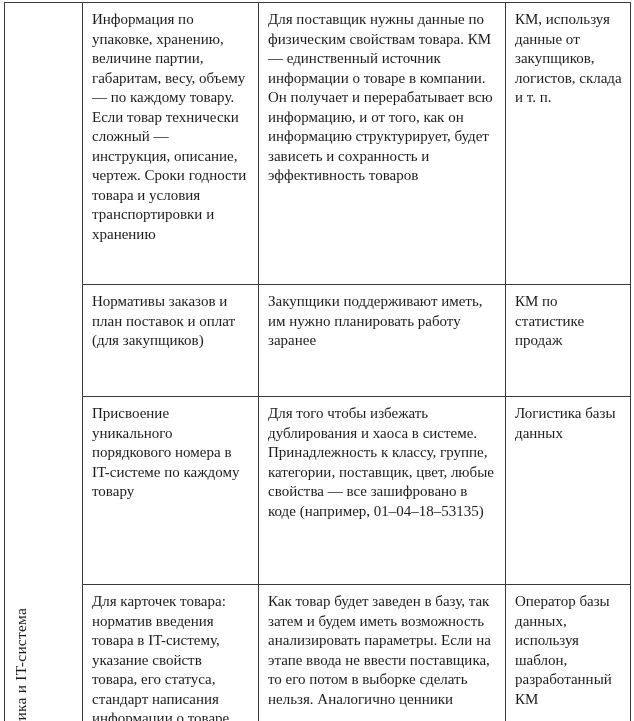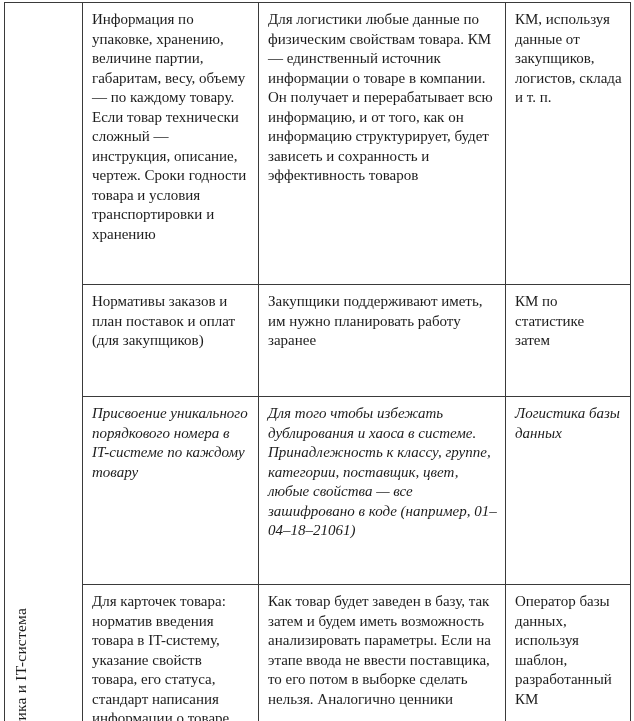--- a/index.html
+++ b/index.html
@@ -35,21 +35,21 @@
     hyphens: auto;
     -webkit-hyphens: auto;
     word-wrap: break-word;
   }
   col.c1 { width: 78px; }
   col.c2 { width: 176px; }
   col.c3 { width: 247px; }
   col.c4 { width: 125px; }
   tr.r1 td { height: 268px; }
   tr.r2 td { height: 98px; }
-  tr.r3 td { height: 174px; font-style: italic; }
+  tr.r3 td { height: 174px; }
   tr.r4 td { height: 176px; }
   td.cat {
     position: relative;
     padding: 0;
   }
   .vlabel {
     position: absolute;
     left: 6px;
     bottom: 6px;
     writing-mode: vertical-rl;
@@ -69,31 +69,31 @@
         <col class="c2">
         <col class="c3">
         <col class="c4">
     </colgroup>
     <tbody>
         <tr class="r1">
       <td class="cat" rowspan="4">
         <span class="vlabel">Логистика и IT-система</span>
       </td>
       <td>Информация по упаковке, хранению, величине партии, габаритам, весу, объему — по каждому товару. Если товар технически сложный — инструкция, описание, чертеж. Сроки годности товара и условия транспортировки и хранению</td>
-      <td>Для логистики любые данные по физическим свойствам товара. КМ — единственный источник информации о товаре в компании. Он получает и перерабатывает всю информацию, и от того, как он информацию структурирует, будет зависеть и сохранность и эффективность товаров</td>
+      <td>Для поставщик нужны данные по физическим свойствам товара. КМ — единственный источник информации о товаре в компании. Он получает и перерабатывает всю информацию, и от того, как он информацию структурирует, будет зависеть и сохранность и эффективность товаров</td>
       <td>КМ, используя данные от закупщиков, логистов, склада и т. п.</td>
     </tr>
     <tr class="r2">
       <td>Нормативы заказов и план поставок и оплат (для закупщиков)</td>
       <td>Закупщики поддерживают иметь, им нужно планировать работу заранее</td>
-      <td>КМ по статистике затем</td>
+      <td>КМ по статистике продаж</td>
     </tr>
     <tr class="r3">
       <td>Присвоение уникального порядкового номера в IT-системе по каждому товару</td>
-      <td>Для того чтобы избежать дублирования и хаоса в системе. Принадлежность к классу, группе, категории, поставщик, цвет, любые свойства — все зашифровано в коде (например, 01–04–18–21061)</td>
+      <td>Для того чтобы избежать дублирования и хаоса в системе. Принадлежность к классу, группе, категории, поставщик, цвет, любые свойства — все зашифровано в коде (например, 01–04–18–53135)</td>
       <td>Логистика базы данных</td>
     </tr>
     <tr class="r4">
       <td>Для карточек товара: норматив введения товара в IT-систему, указание свойств товара, его статуса, стандарт написания информации о товаре (как на ценнике)</td>
       <td>Как товар будет заведен в базу, так затем и будем иметь возможность анализировать параметры. Если на этапе ввода не ввести поставщика, то его потом в выборке сделать нельзя. Аналогично ценники</td>
       <td>Оператор базы данных, используя шаблон, разработанный КМ</td>
     </tr>
   </tbody>
     </table>
 </div>

